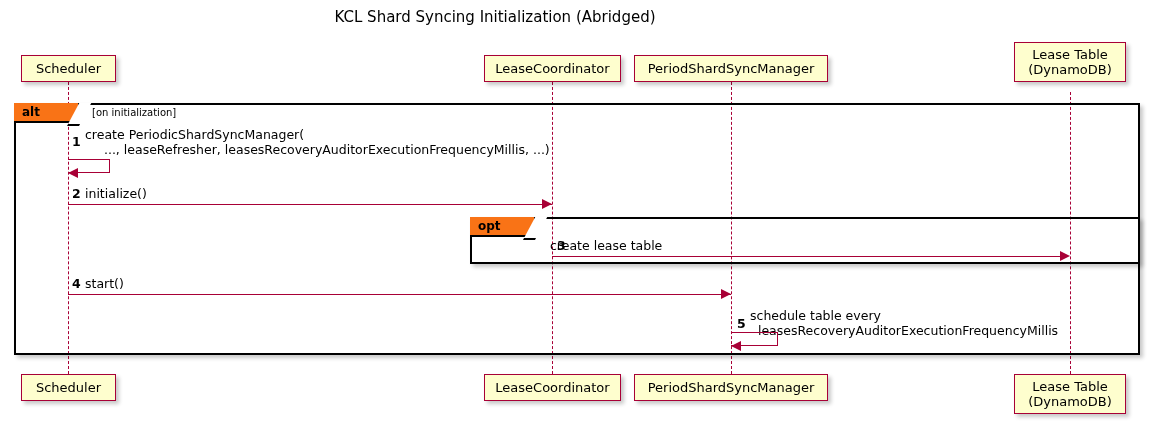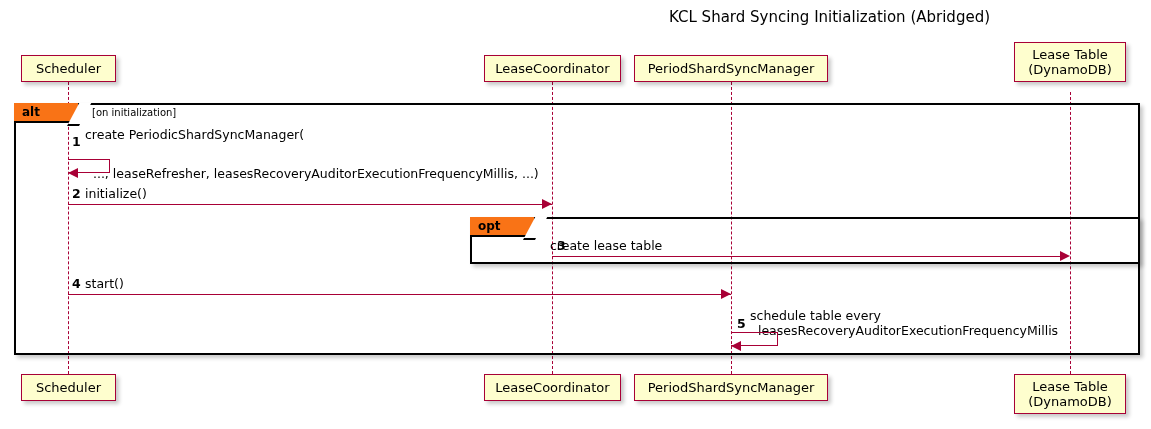--- a/index.html
+++ b/index.html
@@ -17,21 +17,21 @@
   .diagram {
     position: absolute;
     inset: 0;
   }
   
   .title {
     position: absolute;
     top: 8px;
     left: 0;
     width: 990px;
-    text-align: right;
+    text-align: center;
     font-size: 15px;
     color: #000000;
     white-space: nowrap;
   }
   
   .participant {
     position: absolute;
     box-sizing: border-box;
     background: #FEFECE;
     border: 1.5px solid #A80036;
@@ -179,21 +179,21 @@
 
   <div class="frame" style="left:14px; top:103px; width:1126px; height:252px;"></div>
   <div class="frame-tab" style="left:14px; top:103px; width:66px;">
     <span class="tab-label">alt</span>
     <span class="tab-corner"></span>
   </div>
   <div class="frame-guard" style="left:92px; top:107px;">[on initialization]</div>
 
   <div class="msg-num" style="left:72px; top:134px;">1</div>
   <div class="msg-text" style="left:85px; top:127px;">create PeriodicShardSyncManager(</div>
-  <div class="msg-text" style="left:85px; top:142px;margin-top:24px;">  ..., leaseRefresher, leasesRecoveryAuditorExecutionFrequencyMillis, ...)</div>
+  <div class="msg-text" style="left:96px; top:142px;">  ..., leaseRefresher, leasesRecoveryAuditorExecutionFrequencyMillis, ...)</div>
   <div class="self-loop" style="left:68px; top:159px; width:42px; height:14px;"></div>
   <div class="arrow-head arrow-left" style="left:68px; top:168px;"></div>
 
   <div class="msg-num" style="left:72px; top:186px;">2</div>
   <div class="msg-text" style="left:85px; top:186px;">initialize()</div>
   <div class="msg-line" style="left:68px; top:204px; width:484px;"></div>
   <div class="arrow-head arrow-right" style="left:542px; top:199px;"></div>
 
   <div class="frame" style="left:470px; top:217px; width:670px; height:47px;"></div>
   <div class="frame-tab" style="left:470px; top:217px; width:66px;">

